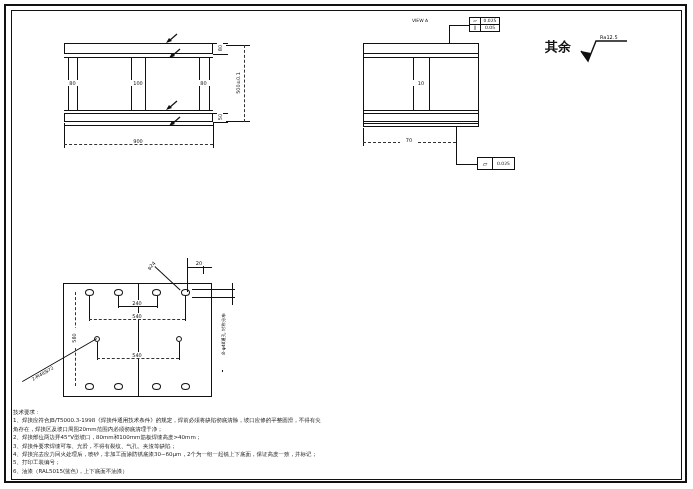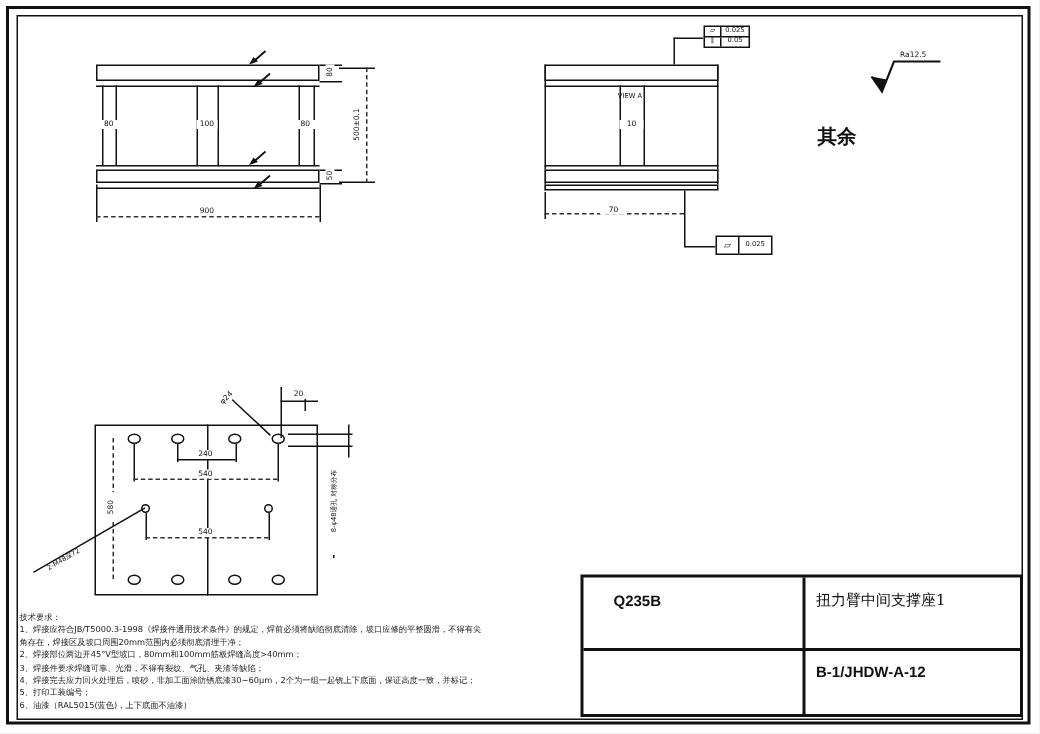--- a/index.html
+++ b/index.html
@@ -10,21 +10,21 @@
   .frame-inner{left:11px;top:10px;width:671px;height:470px;border:1.5px solid #111;box-sizing:border-box;}
   .hline{height:0;border-top:1px solid #111;}
   .vline{width:0;border-left:1px solid #111;}
   .hdash{height:0;border-top:1px dashed #333;}
   .vdash{width:0;border-left:1px dashed #333;}
   .rect{border:1.2px solid #111;box-sizing:border-box;background:#fff;}
   .hole{border:1px solid #111;border-radius:50%;box-sizing:border-box;background:#fff;}
   .dim{font-size:5px;line-height:6px;background:#fff;text-align:center;white-space:nowrap;}
   .vdim{transform:rotate(-90deg);transform-origin:center;}
   .d45n{transform:rotate(-45deg);transform-origin:left bottom;}
-  .lbl{white-space:nowrap;margin-top:44px;}
+  .lbl{white-space:nowrap;}
   .fcf{display:flex;border:1px solid #111;background:#fff;box-sizing:border-box;}
   .fcf .cell{border-right:1px solid #111;font-size:4.5px;line-height:6px;padding:0 1px;
              display:flex;align-items:center;justify-content:center;}
   .fcf .cell:last-child{border-right:none;}
   .tech{font-size:5.5px;line-height:8.4px;white-space:nowrap;color:#222;
         font-family:"DejaVu Sans",sans-serif;}
   .tb{border:2px solid #111;box-sizing:border-box;}
   .tb-text-sans{font-family:"Liberation Sans","DejaVu Sans",sans-serif;font-weight:bold;font-size:10px;}
   .tb-text-cn{font-family:"DejaVu Serif","Liberation Serif",serif;font-size:10px;}
   svg{display:block;}
@@ -202,20 +202,13 @@
     <div class="tech">技术要求：</div>
     <div class="tech">1、焊接应符合JB/T5000.3-1998《焊接件通用技术条件》的规定，焊前必须将缺陷彻底清除，坡口应修的平整圆滑，不得有尖</div>
     <div class="tech">角存在，焊接区及坡口周围20mm范围内必须彻底清理干净；</div>
     <div class="tech">2、焊接部位两边开45°V型坡口，80mm和100mm筋板焊缝高度&gt;40mm；</div>
     <div class="tech">3、焊接件要求焊缝可靠、光滑，不得有裂纹、气孔、夹渣等缺陷；</div>
     <div class="tech">4、焊接完去应力回火处理后，喷砂，非加工面涂防锈底漆30~60μm，2个为一组一起铣上下底面，保证高度一致，并标记；</div>
     <div class="tech">5、打印工装编号；</div>
     <div class="tech">6、油漆（RAL5015(蓝色)，上下底面不油漆）</div>
   </div>
 
-  <div class="abs tb" style="left:387px;top:383px;width:295px;height:95px;">
-    <div class="abs vline" style="left:146px;top:0;height:91px;border-left-width:2px;"></div>
-    <div class="abs hline" style="left:0;top:47px;width:291px;border-top-width:2px;"></div>
-    <div class="abs tb-text-sans" style="left:20px;top:11px;">Q235B</div>
-    <div class="abs tb-text-cn" style="left:155px;top:8px;">扭力臂中间支撑座1</div>
-    <div class="abs tb-text-sans" style="left:155px;top:58px;">B-1/JHDW-A-12</div>
-  </div>
 </div>
 
 </body></html>

